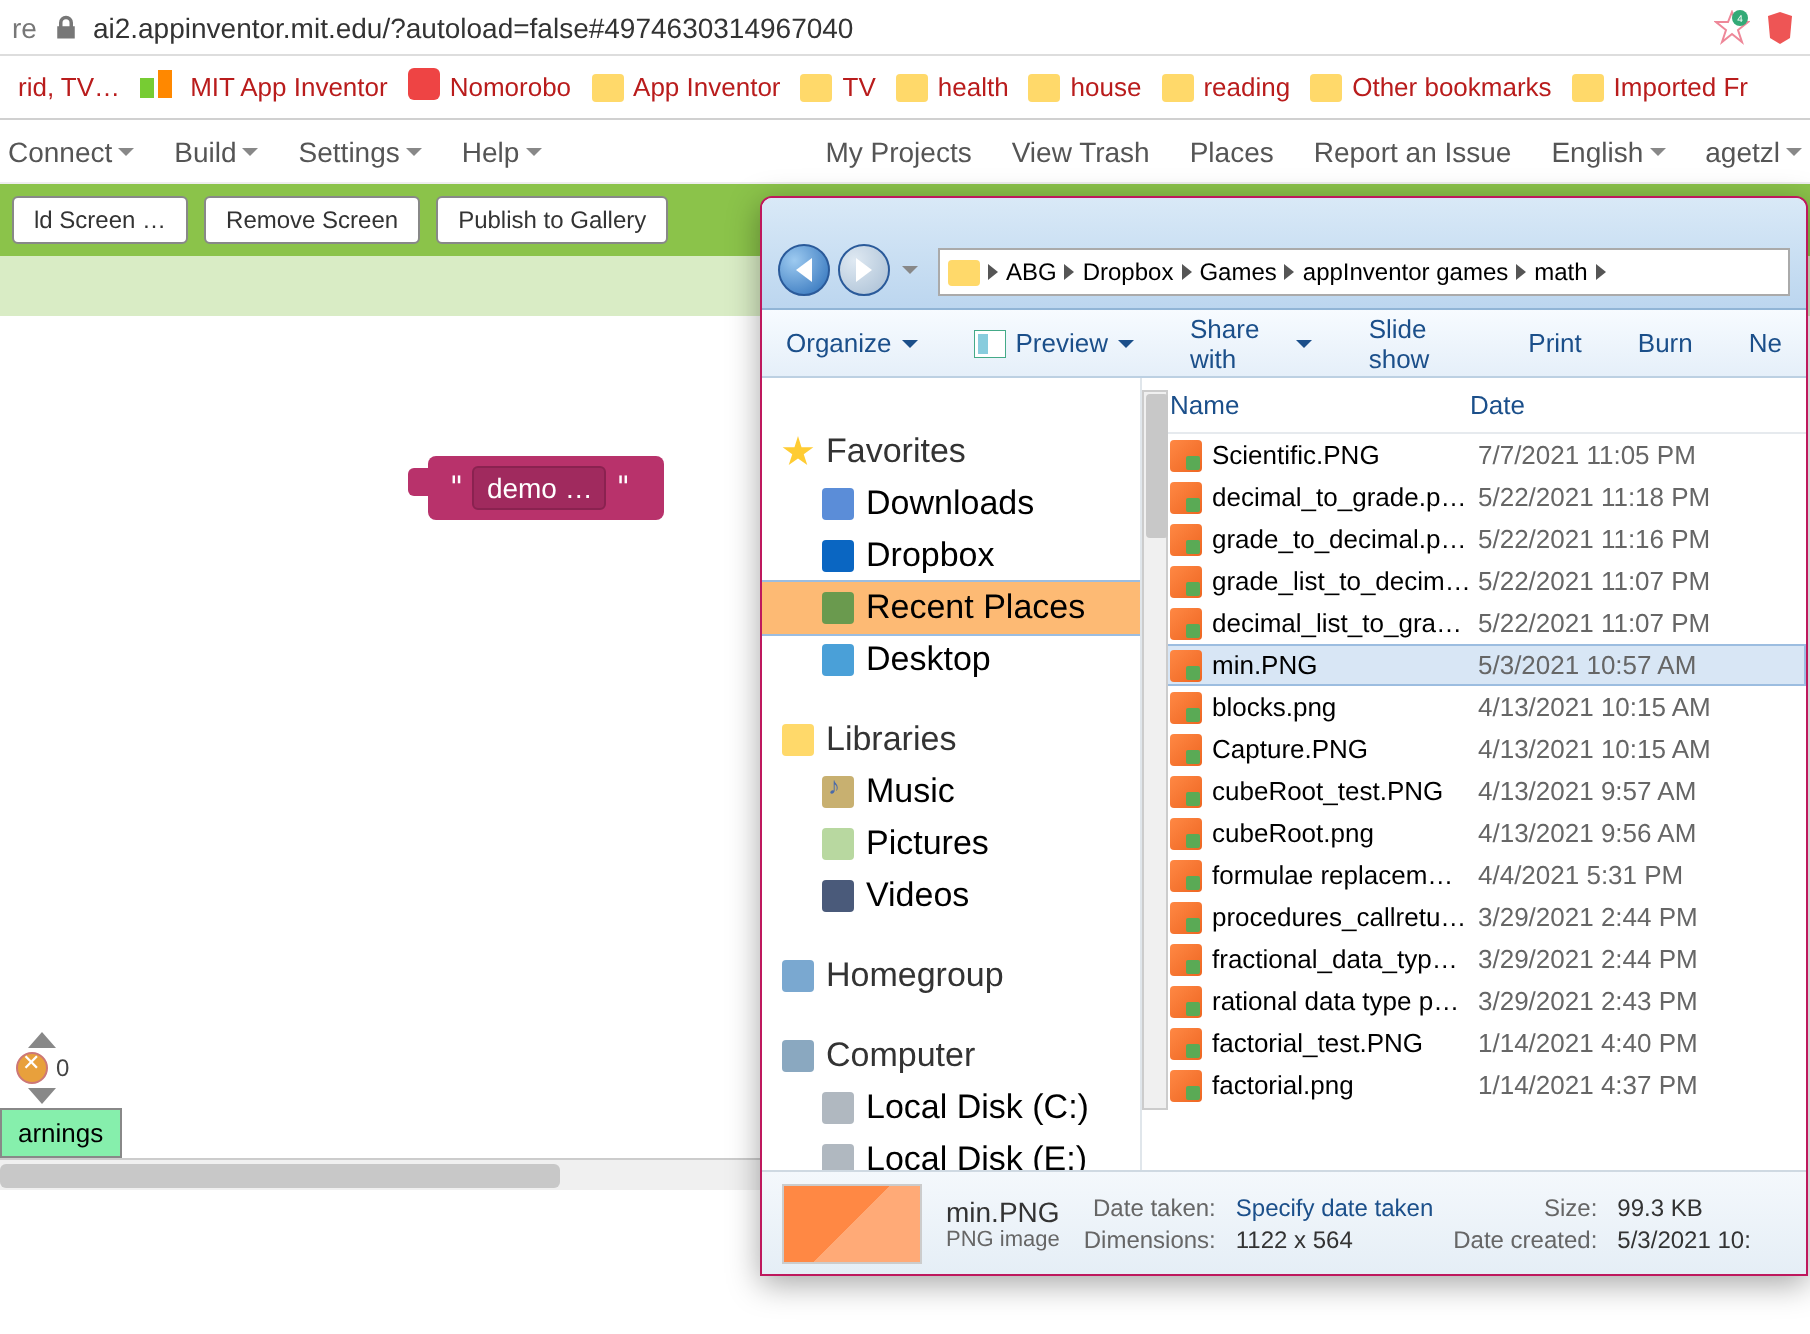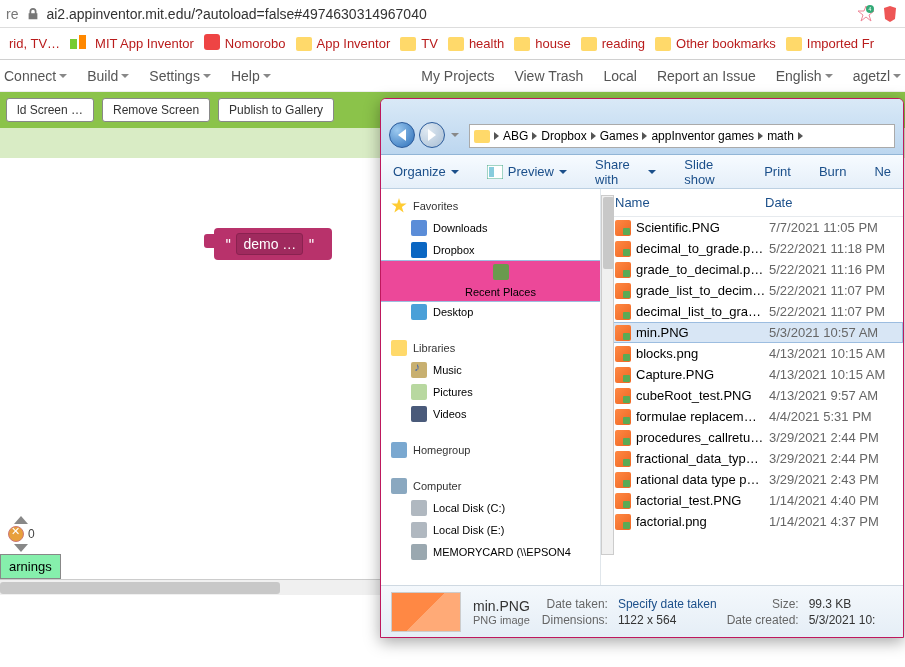--- a/index.html
+++ b/index.html
@@ -63,25 +63,25 @@
 .breadcrumb .sep { width: 0; height: 0; border-top: 4px solid transparent; border-bottom: 4px solid transparent; border-left: 5px solid #555; margin: 0 2px; }
 .folder-mini { width: 16px; height: 13px; background: #ffd96a; border-radius: 2px; }
 
 
 .exp-toolbar { height: 34px; background: linear-gradient(#f7fbff, #e5eff9); border-bottom: 1px solid #bcd0e2; display: flex; align-items: center; padding: 0 12px; gap: 28px; font-size: 13px; color: #1b4f8a; }
 .exp-toolbar .titem { display: flex; align-items: center; gap: 5px; cursor: pointer; }
 .exp-toolbar .caret-b { width: 0; height: 0; border-left: 4px solid transparent; border-right: 4px solid transparent; border-top: 4px solid #1b4f8a; }
 
 
 .exp-body { flex: 1; display: flex; min-height: 0; }
-.nav-pane { width: 220px; border-right: 1px solid #e0e6eb; overflow-y: auto; padding: 6px 0; font-size: 11px; }
+.nav-pane { width: 190px; border-right: 1px solid #e0e6eb; overflow-y: auto; padding: 24px 0; font-size: 17px; }
 .nav-pane .section { margin-bottom: 14px; }
 .nav-pane .section-head { display: flex; align-items: center; gap: 6px; padding: 3px 10px; font-weight: 400; color: #333; }
 .nav-pane .section-item { display: flex; align-items: center; gap: 6px; padding: 3px 10px 3px 30px; cursor: pointer; }
-.nav-pane .section-item.selected { background: #ec4899; border: 1px solid #9cbde0; margin: -1px; flex-direction: column; }
+.nav-pane .section-item.selected { background: #fdba74; border: 1px solid #9cbde0; margin: -1px; }
 .nav-icon { width: 16px; height: 16px; display: inline-block; }
 .ico-fav { background: #ffcc33; clip-path: polygon(50% 0, 61% 35%, 98% 35%, 68% 57%, 79% 91%, 50% 70%, 21% 91%, 32% 57%, 2% 35%, 39% 35%); }
 .ico-down { background: #5b8dd8; border-radius: 2px; }
 .ico-dbx { background: #0a66c2; border-radius: 2px; }
 .ico-recent { background: #6a9a4e; border-radius: 2px; }
 .ico-desk { background: #4aa0d8; border-radius: 2px; }
 .ico-lib { background: #ffd96a; border-radius: 2px; }
 .ico-doc { background: #e8d8a8; border-radius: 2px; }
 .ico-mus { background: #c8b070; border-radius: 2px; position: relative; }
 .ico-mus::after { content: "♪"; position: absolute; top: -2px; left: 3px; color: #4a6aaa; font-size: 12px; }
@@ -212,21 +212,21 @@
       </div>
     </div>
   <div class="right" id="menu-right">
       <div class="item">
         <span>My Projects</span>
       </div>
       <div class="item">
         <span>View Trash</span>
       </div>
       <div class="item">
-        <span>Local</span>
+        <span>Places</span>
       </div>
       <div class="item">
         <span>Report an Issue</span>
       </div>
       <div class="item">
         <span>English</span>
         <span class="caret"></span>
       </div>
       <div class="item">
         <span>agetzl</span>
@@ -441,20 +441,25 @@
             <span class="fname">Capture.PNG</span>
             <span class="fdate">4/13/2021 10:15 AM</span>
           </div>
           <div class="file-row">
             <span class="ficon"></span>
             <span class="fname">cubeRoot_test.PNG</span>
             <span class="fdate">4/13/2021 9:57 AM</span>
           </div>
           <div class="file-row">
             <span class="ficon"></span>
+            <span class="fname">cubeRoot.png</span>
+            <span class="fdate">4/13/2021 9:56 AM</span>
+          </div>
+          <div class="file-row">
+            <span class="ficon"></span>
             <span class="fname">formulae replacem…</span>
             <span class="fdate">4/4/2021 5:31 PM</span>
           </div>
           <div class="file-row">
             <span class="ficon"></span>
             <span class="fname">procedures_callretu…</span>
             <span class="fdate">3/29/2021 2:44 PM</span>
           </div>
           <div class="file-row">
             <span class="ficon"></span>

